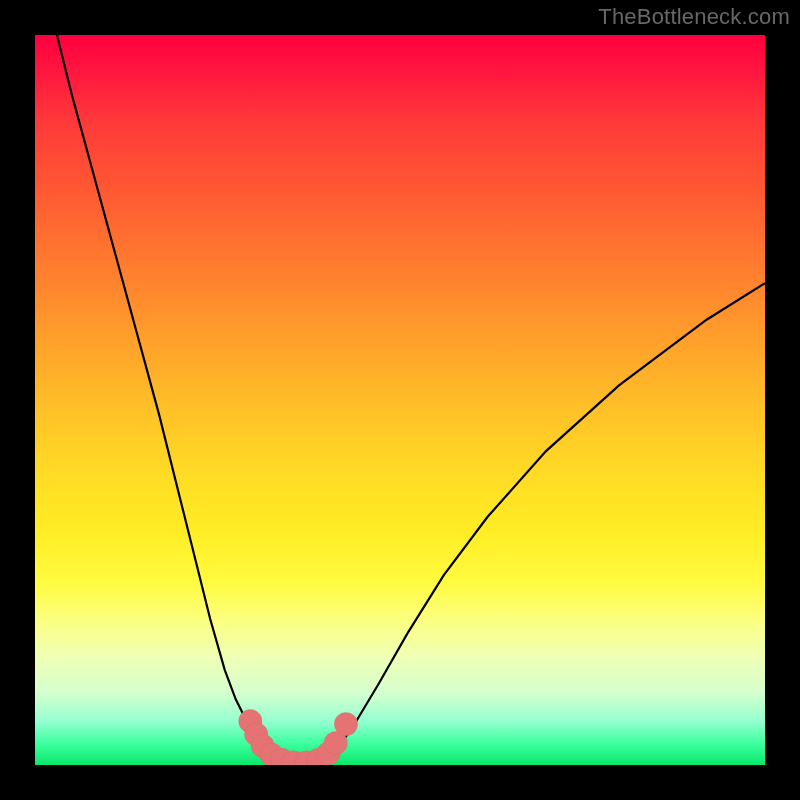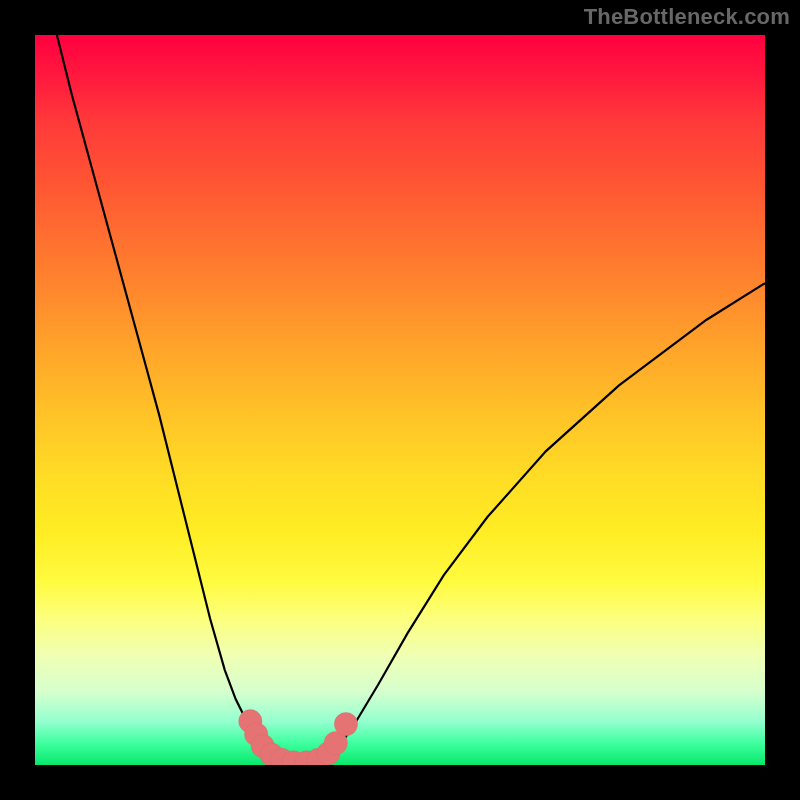--- a/index.html
+++ b/index.html
@@ -16,21 +16,21 @@
     height: 800px;
     background: #000000;
     box-sizing: border-box;
   }
   .watermark {
     position: absolute;
     top: 4px;
     right: 10px;
     color: #676767;
     font-size: 22px;
-    font-weight: 700;
+    font-weight: 400;
     letter-spacing: 0.2px;
     z-index: 20;
   }
   .plot-area {
     position: absolute;
     left: 35px;
     top: 35px;
     width: 730px;
     height: 730px;
     overflow: hidden;

